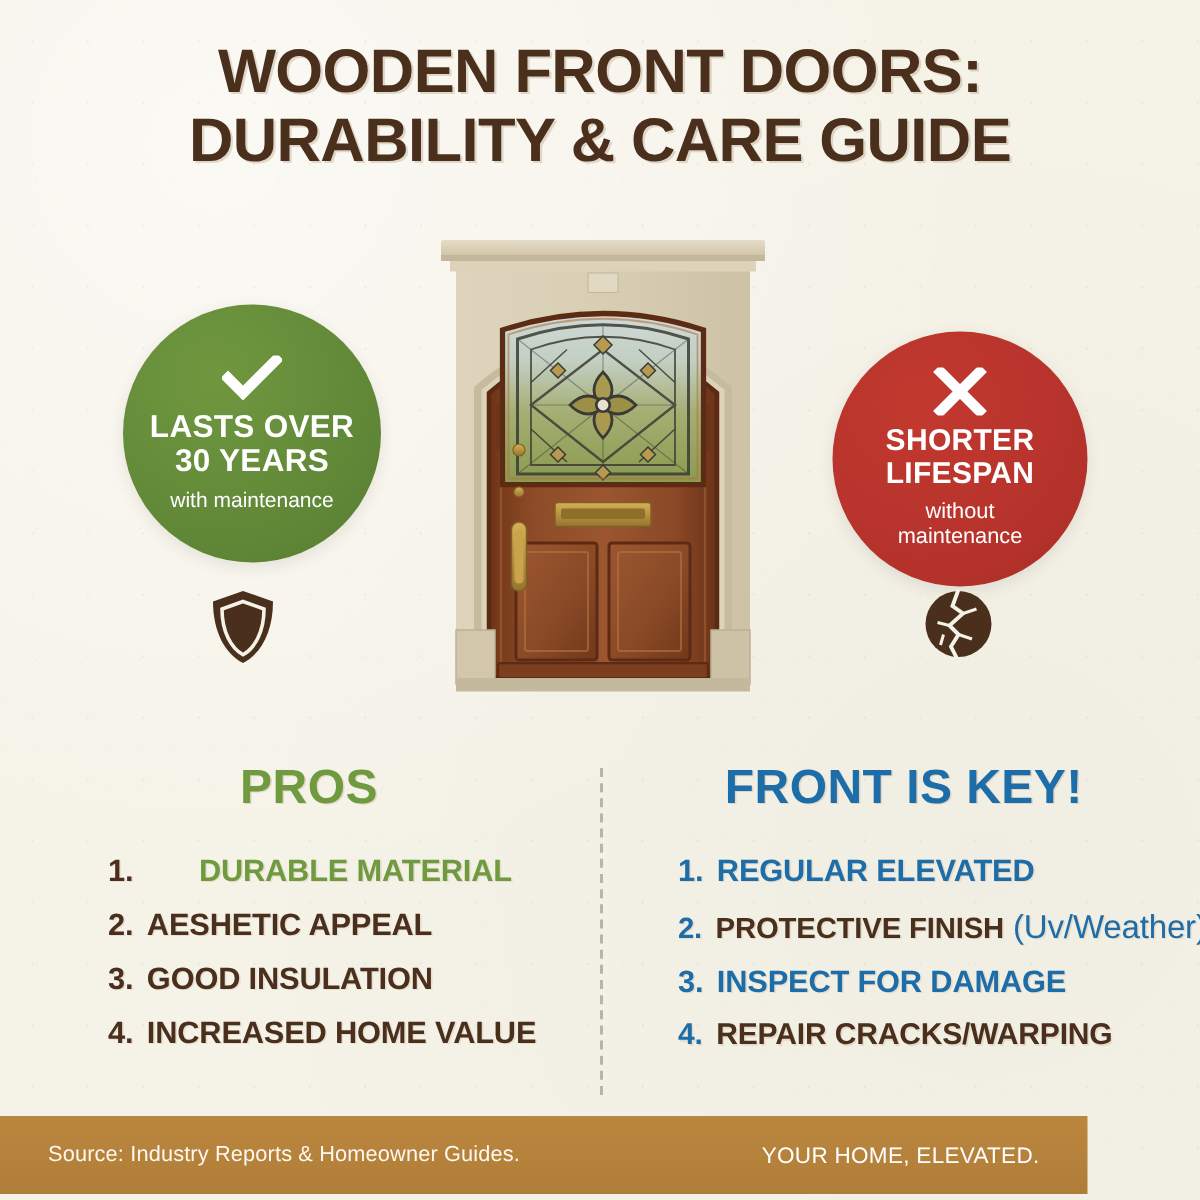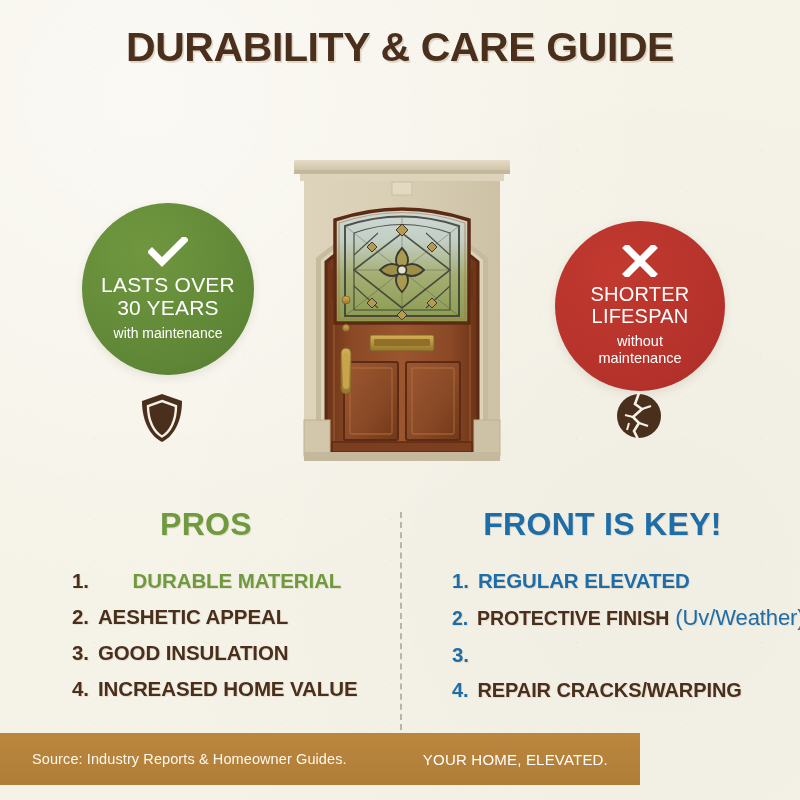--- a/index.html
+++ b/index.html
@@ -55,21 +55,21 @@
     left:82px; top:203px; width:172px; height:172px;
     background: radial-gradient(circle at 35% 28%, #70973f, #5f8636 70%, #567a30);
   }
   .badge-red {
     left:555px; top:221px; width:170px; height:170px;
     background: radial-gradient(circle at 35% 28%, #c2392f, #b4322b 70%, #a72d27);
   }
   .badge .mark { line-height:1; margin-bottom:6px; }
   .badge .mark svg { display:block; }
   .badge .big {
-    font-weight:normal; font-size:21px; line-height:1.12;
+    font-weight:bold; font-size:21px; line-height:1.12;
     letter-spacing:.2px;
   }
   .badge .small {
     font-size:14px; line-height:1.18; margin-top:5px; font-weight:normal;
   }
   .badge-red .big { font-size:20px; }
   .badge-red .small { font-size:14.5px; }
 
   
   .under-icon { position:absolute; }
@@ -117,41 +117,42 @@
 
   
   .divider {
     position:absolute; left:400px; top:512px;
     width:0; height:218px;
     border-left:2px dashed #b9b5a4;
   }
 
   
   .footer {
-    position:absolute; left:0; bottom:15px; width:640px; height:52px;
+    position:absolute; left:0; bottom:4px; width:725px; height:52px;
     background: linear-gradient(180deg, #bb873f 0%, #b07d38 100%);
     display:flex; align-items:center;
   }
   .footer .src {
     position:absolute; left:32px;
     color:#fdf8ee; font-size:14.5px; font-weight:normal;
     letter-spacing:.1px;
   }
   .footer .tag {
     position:absolute; right:32px;
     color:#ffffff; font-size:15px; font-weight:normal;
     letter-spacing:.2px;
   }
 </style>
 </head>
 <body>
 
 <div id="page">
 
   <div class="title">
+    <span>WOODEN FRONT DOORS:</span>
     <span class="l2">DURABILITY &amp; CARE GUIDE</span>
   </div>
 
   <div class="badge badge-green">
     <span class="mark">
       <svg width="40" height="30" viewBox="0 0 40 30">
         <path d="M4 15 L14 25 L36 3" stroke="#ffffff" stroke-width="7" fill="none" stroke-linecap="square" stroke-linejoin="miter"></path>
       </svg>
     </span>
     <div class="big">
@@ -345,20 +346,21 @@
       <li class="row r1">
         <span class="num c-blue">1.</span>
         <span class="txt c-blue">REGULAR ELEVATED</span>
       </li>
       <li class="row r2">
         <span class="num c-blue">2.</span>
         <span class="txt c-brown"><span>PROTECTIVE FINISH</span><span class="sub c-blue"> (Uv/Weather)</span></span>
       </li>
       <li class="row r3">
         <span class="num c-blue">3.</span>
+        <span class="txt c-blue">INSPECT FOR DAMAGE</span>
       </li>
       <li class="row r4">
         <span class="num c-blue">4.</span>
         <span class="txt c-brown">REPAIR CRACKS/WARPING</span>
       </li>
     </ul>
   </div>
 
   <div class="footer">
     <span class="src">Source: Industry Reports &amp; Homeowner Guides.</span>

